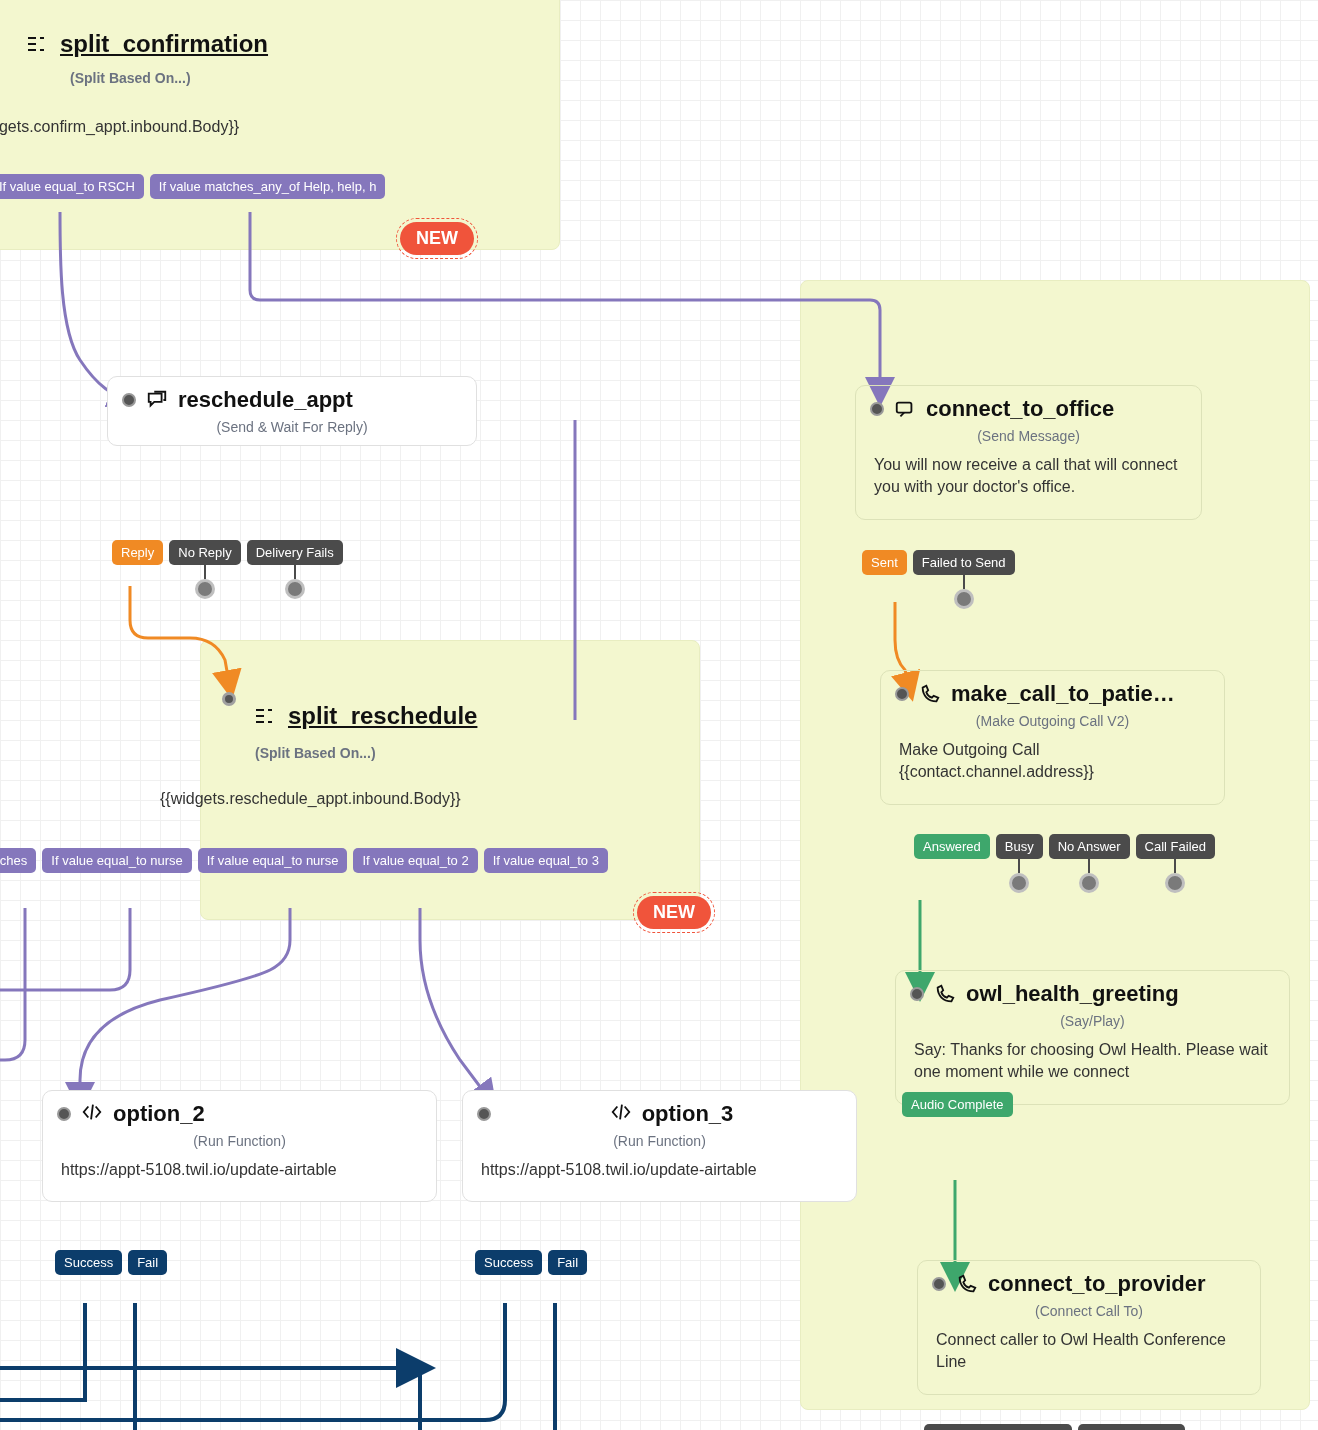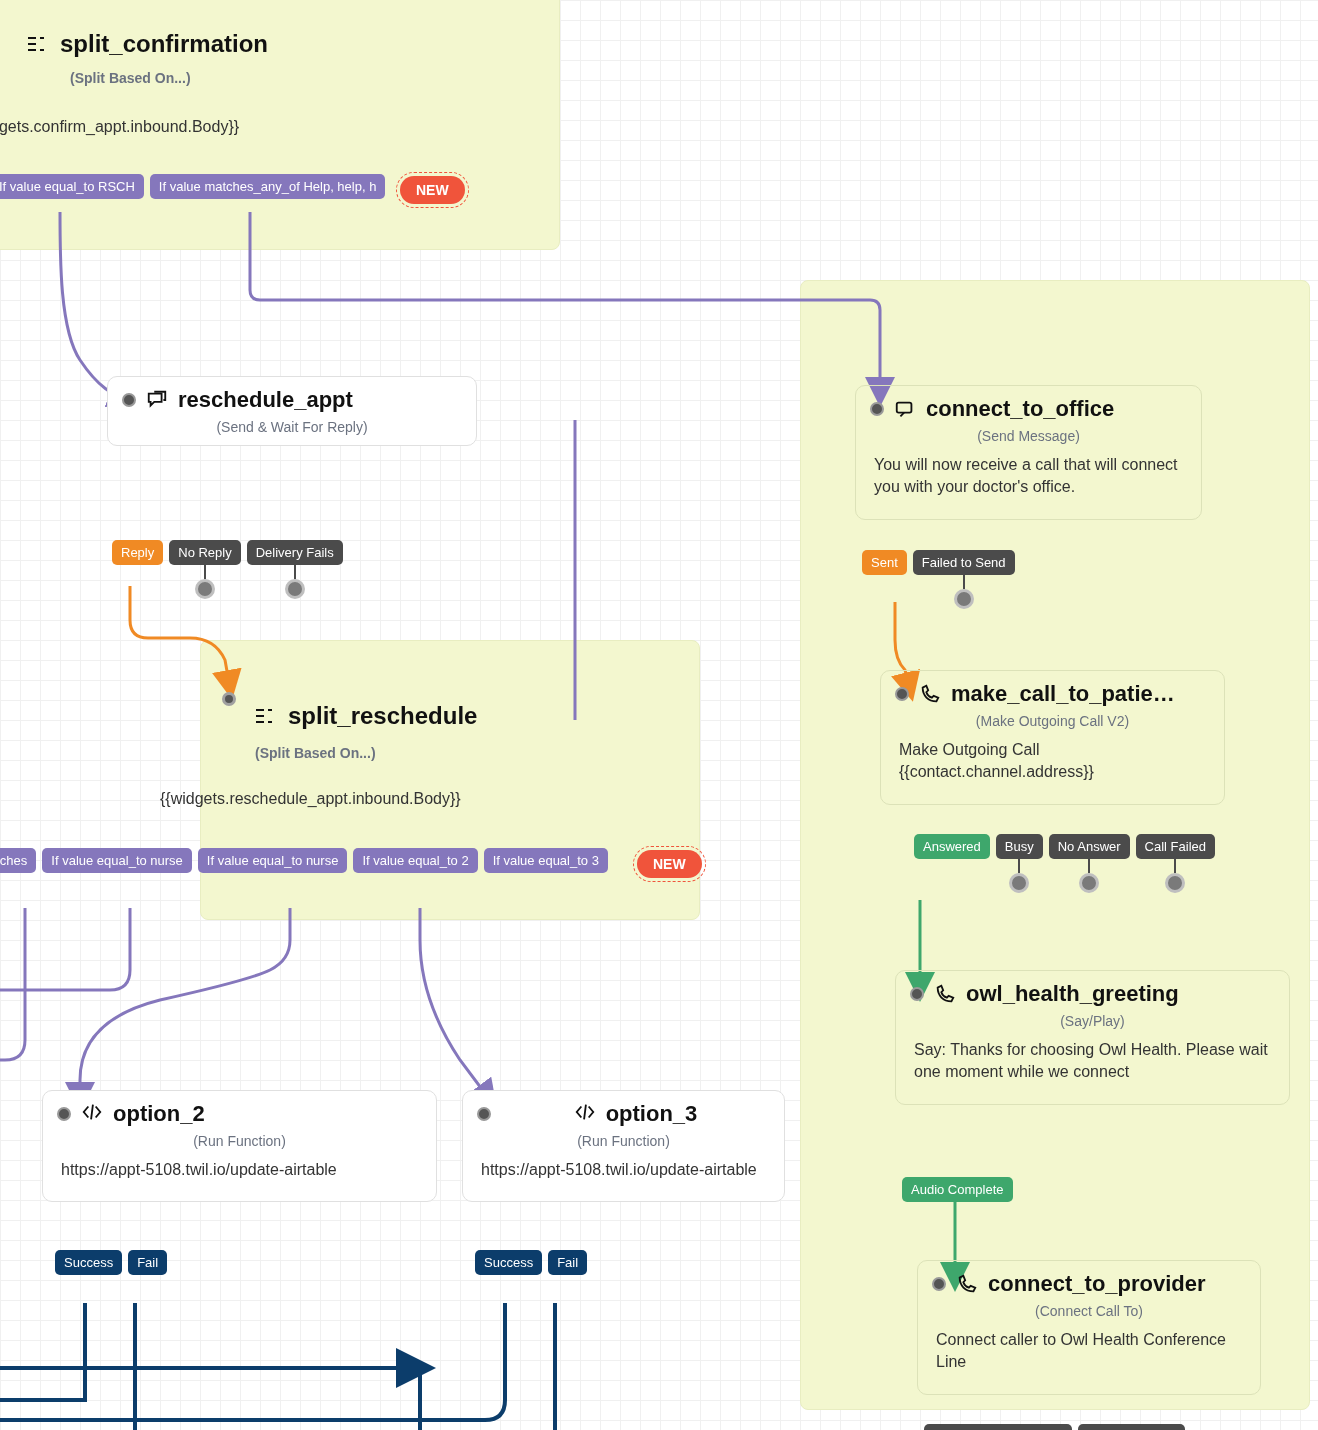--- a/index.html
+++ b/index.html
@@ -66,28 +66,29 @@
     background:#7a7a7a; border:3px solid #bfbfbf;
   }
   .pill.purple{ background:#8577bc; }
   .pill.orange{ background:#f08a24; }
   .pill.gray{ background:#4b4b4b; }
   .pill.green{ background:#3ea76c; }
   .pill.navy{ background:#0c3d6b; }
   .newbtn {
     position:absolute;
     background:#f0543b; color:#fff;
-    font-size:14px; font-weight:600;
+    font-size:18px; font-weight:600;
     padding:6px 16px; border-radius:999px;
     outline: 1px dashed #f0543b; outline-offset:3px;
     cursor:pointer;
+    margin-top:46px;
   }
   .flat-title{
     position:absolute; display:flex; align-items:center; gap:12px;
-    font-size:24px; font-weight:600; color:#111;
+    font-size:24px; font-weight:600; color:#111;text-decoration:underline;
   }
   .flat-sub{ position:absolute; color:#6b7280; font-size:14px;font-weight:bold; }
   .flat-body{ position:absolute; color:#333; font-size:16px; }
   .port-in{
     position:absolute; width:14px; height:14px; border-radius:50%;
     background:#555; border:3px solid #a0a0a0;
   }
 </style>
 </head>
 <body>
@@ -220,21 +221,21 @@
     </div>
   </div>
   <div class="sub">(Run Function)</div>
   <div class="body-text">https://appt-5108.twil.io/update-airtable</div>
 </div>
 <div class="pills" style="left:55px; top:1250px;">
   <div class="pill navy"><span>Success</span></div>
   <div class="pill navy"><span>Fail</span></div>
 </div>
 
-<div class="widget" style="left:462px; top:1090px; width:323px;">
+<div class="widget" style="left:462px; top:1090px; width:395px;">
   <div class="bar">
     <span class="port-dot dark"></span>
     <div style="flex:1; display:flex; justify-content:center; gap:10px;">
       <span class="icon">
         <svg width="22" height="22" viewBox="0 0 24 24" fill="none" stroke="#111" stroke-width="2">
             <path d="M8 6l-5 6 5 6M16 6l5 6-5 6M13 4l-2 16"></path>
           </svg>
       </span>
       <span>option_3</span>
     </div>
@@ -292,21 +293,21 @@
     <span class="icon">
       <svg width="22" height="22" viewBox="0 0 24 24" fill="none" stroke="#111" stroke-width="2">
           <path d="M4 5c0 9 6 15 15 15l2-4-5-2-2 2c-3-1-5-3-6-6l2-2-2-5z"></path>
         </svg>
     </span>
     <span>owl_health_greeting</span>
   </div>
   <div class="sub">(Say/Play)</div>
   <div class="body-text">Say: Thanks for choosing Owl Health. Please wait one moment while we connect</div>
 </div>
-<div class="pills" style="left:902px; top:1177px;">
+<div class="pills" style="left:902px; top:1092px;">
   <div class="pill green"><span>Audio Complete</span></div>
 </div>
 
 <div class="widget" style="left:917px; top:1260px; width:344px; background:transparent; border-color:#dce2b8;">
   <div class="bar">
     <span class="port-dot dark"></span>
     <span class="icon">
       <svg width="22" height="22" viewBox="0 0 24 24" fill="none" stroke="#111" stroke-width="2">
           <path d="M4 5c0 9 6 15 15 15l2-4-5-2-2 2c-3-1-5-3-6-6l2-2-2-5z"></path>
         </svg>

